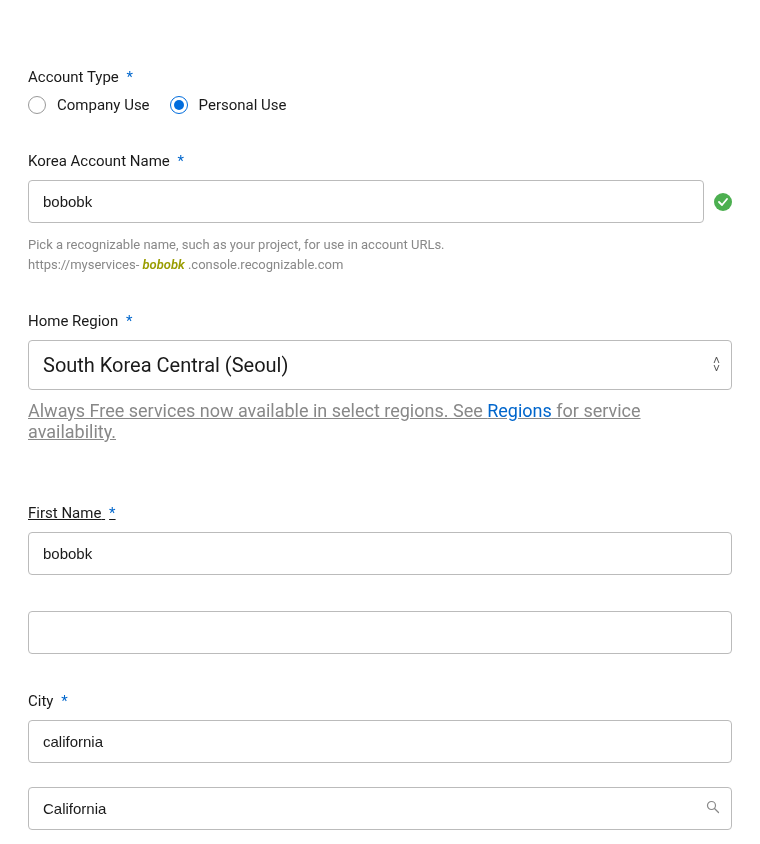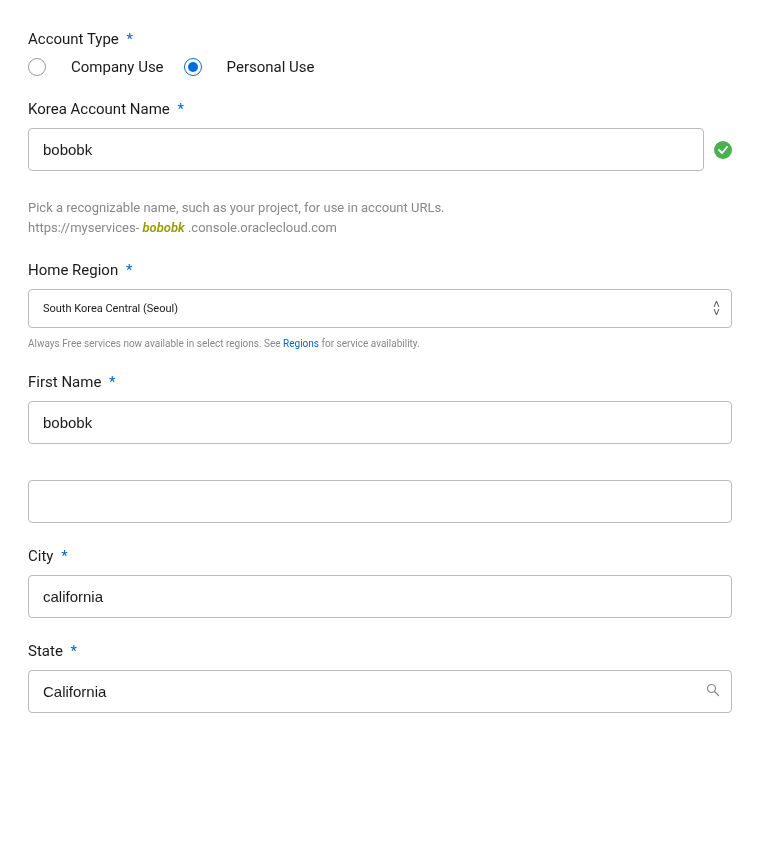--- a/index.html
+++ b/index.html
@@ -16,35 +16,36 @@
       font-size: 15px;
     }
     .field-group {
       margin-bottom: 24px;
     }
     .field-label {
       font-size: 15px;
       color: #1a1a1a;
       margin-bottom: 10px;
       display: block;
+      margin-top: 38px;
     }
     .required-asterisk {
       color: #0066cc;
       margin-left: 4px;
     }
     .radio-group {
       display: flex;
       gap: 20px;
       align-items: center;
       margin-top: 8px;
     }
     .radio-option {
       display: flex;
       align-items: center;
-      gap: 25px;
+      gap: 11px;
       cursor: pointer;
     }
     .radio-circle {
       width: 18px;
       height: 18px;
       border-radius: 50%;
       border: 1.5px solid #999;
       display: flex;
       align-items: center;
       justify-content: center;
@@ -89,66 +90,68 @@
       display: flex;
       align-items: center;
       justify-content: center;
       color: #fff;
       font-size: 11px;
       flex-shrink: 0;
     }
     .helper-text {
       font-size: 13px;
       color: #888;
-      margin-top: 27px;
+      margin-top: 12px;
       line-height: 1.5;
     }
     .helper-bold {
       color: #999c00;
       font-weight: 600;
       font-style: italic;
     }
     .select-wrapper {
       position: relative;
       width: 100%;
     }
     .select-input {
       width: 100%;
       padding: 12px 14px;
-      font-size: 11px;
+      font-size: 20px;
       border: 1px solid #bbb;
       border-radius: 4px;
       background: #fff;
       color: #1a1a1a;
       outline: none;
       appearance: none;
       cursor: pointer;
     }
     .select-arrows {
       position: absolute;
       right: 12px;
       top: 50%;
       transform: translateY(-50%);
       pointer-events: none;
       font-size: 12px;
       color: #555;
       line-height: 0.7;
     }
     .region-helper {
-      font-size: 10px;
+      font-size: 18px;
       color: #888;
       margin-top: 10px;
+      text-decoration: underline;
     }
     .region-link {
       color: #0066cc;
       text-decoration: none;
     }
     .row {
       display: flex;
       gap: 11px;
+      text-decoration: underline;
     }
     .col {
       flex: 1;
     }
     .state-wrapper {
       position: relative;
     }
     .state-wrapper .text-input {
       padding-right: 38px;
     }
@@ -194,21 +197,21 @@
   <div class="input-with-check">
     <input type="text" class="text-input" value="bobobk" style="">
     <span class="check-icon">
       <svg width="10" height="10" viewBox="0 0 10 10">
           <path d="M1 5 L4 8 L9 2" stroke="#fff" stroke-width="1.8" fill="none" stroke-linecap="round" stroke-linejoin="round"></path>
         </svg>
     </span>
   </div>
   <div class="helper-text">
     <span>Pick a recognizable name, such as your project, for use in account URLs.</span><br>
-    <span>https://myservices-</span> <span class="helper-bold">bobobk</span> <span>.console.oraclecloud.com</span>
+    <span>https://myservices-</span> <span class="helper-bold">bobobk</span> <span>.console.recognizable.com</span>
   </div>
 </div>
 
 <div class="field-group">
   <div class="field-label">
     <span>Home Region</span>
     <span class="required-asterisk">*</span>
   </div>
   <div class="select-wrapper">
     <div class="select-input">South Korea Central (Seoul)</div>
@@ -239,24 +242,20 @@
 <div class="field-group">
   <div class="field-label">
     <span>City</span>
     <span class="required-asterisk">*</span>
   </div>
   <input type="text" class="text-input" value="california" style="">
 </div>
 
 <div class="row">
   <div class="col field-group">
-    <div class="field-label">
-      <span>State</span>
-      <span class="required-asterisk">*</span>
-    </div>
     <div class="state-wrapper">
       <input type="text" class="text-input" value="California" style="">
       <span class="search-icon">
         <svg width="14" height="14" viewBox="0 0 14 14">
             <circle cx="5.5" cy="5.5" r="4" stroke="#888" stroke-width="1.2" fill="none"></circle>
             <line x1="8.5" y1="8.5" x2="12.5" y2="12.5" stroke="#888" stroke-width="1.2" stroke-linecap="round"></line>
           </svg>
       </span>
     </div>
   </div>

